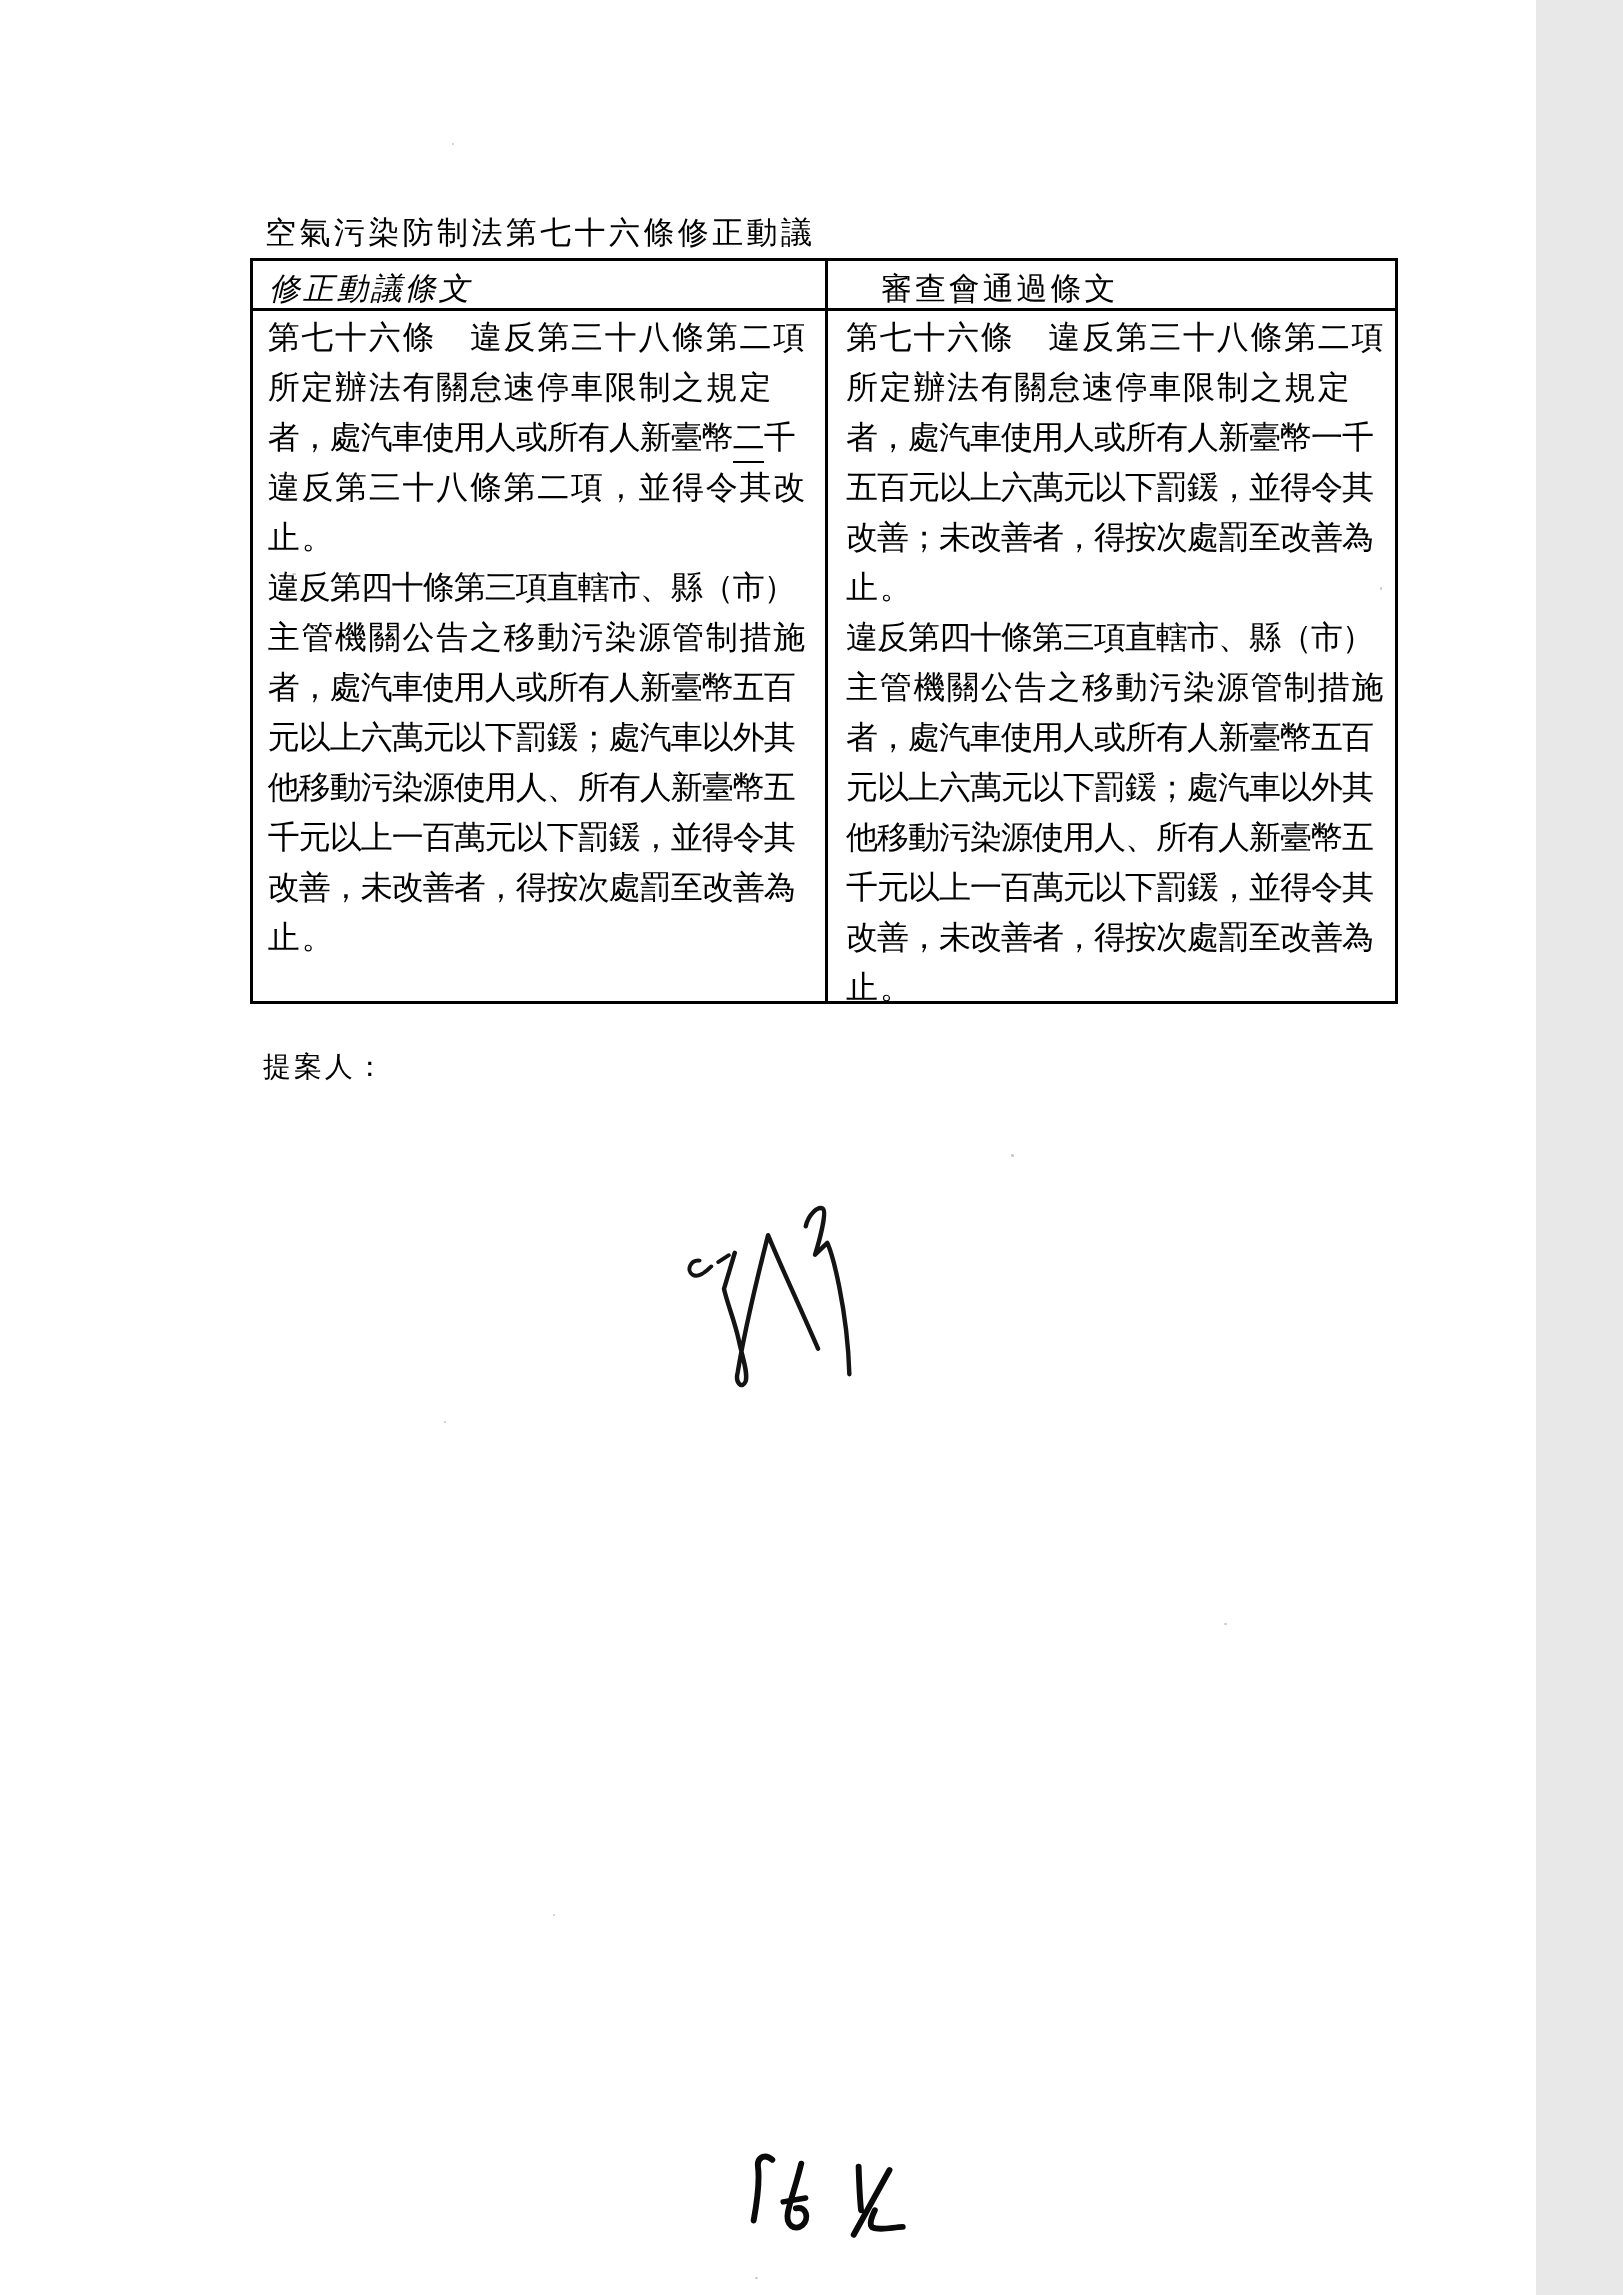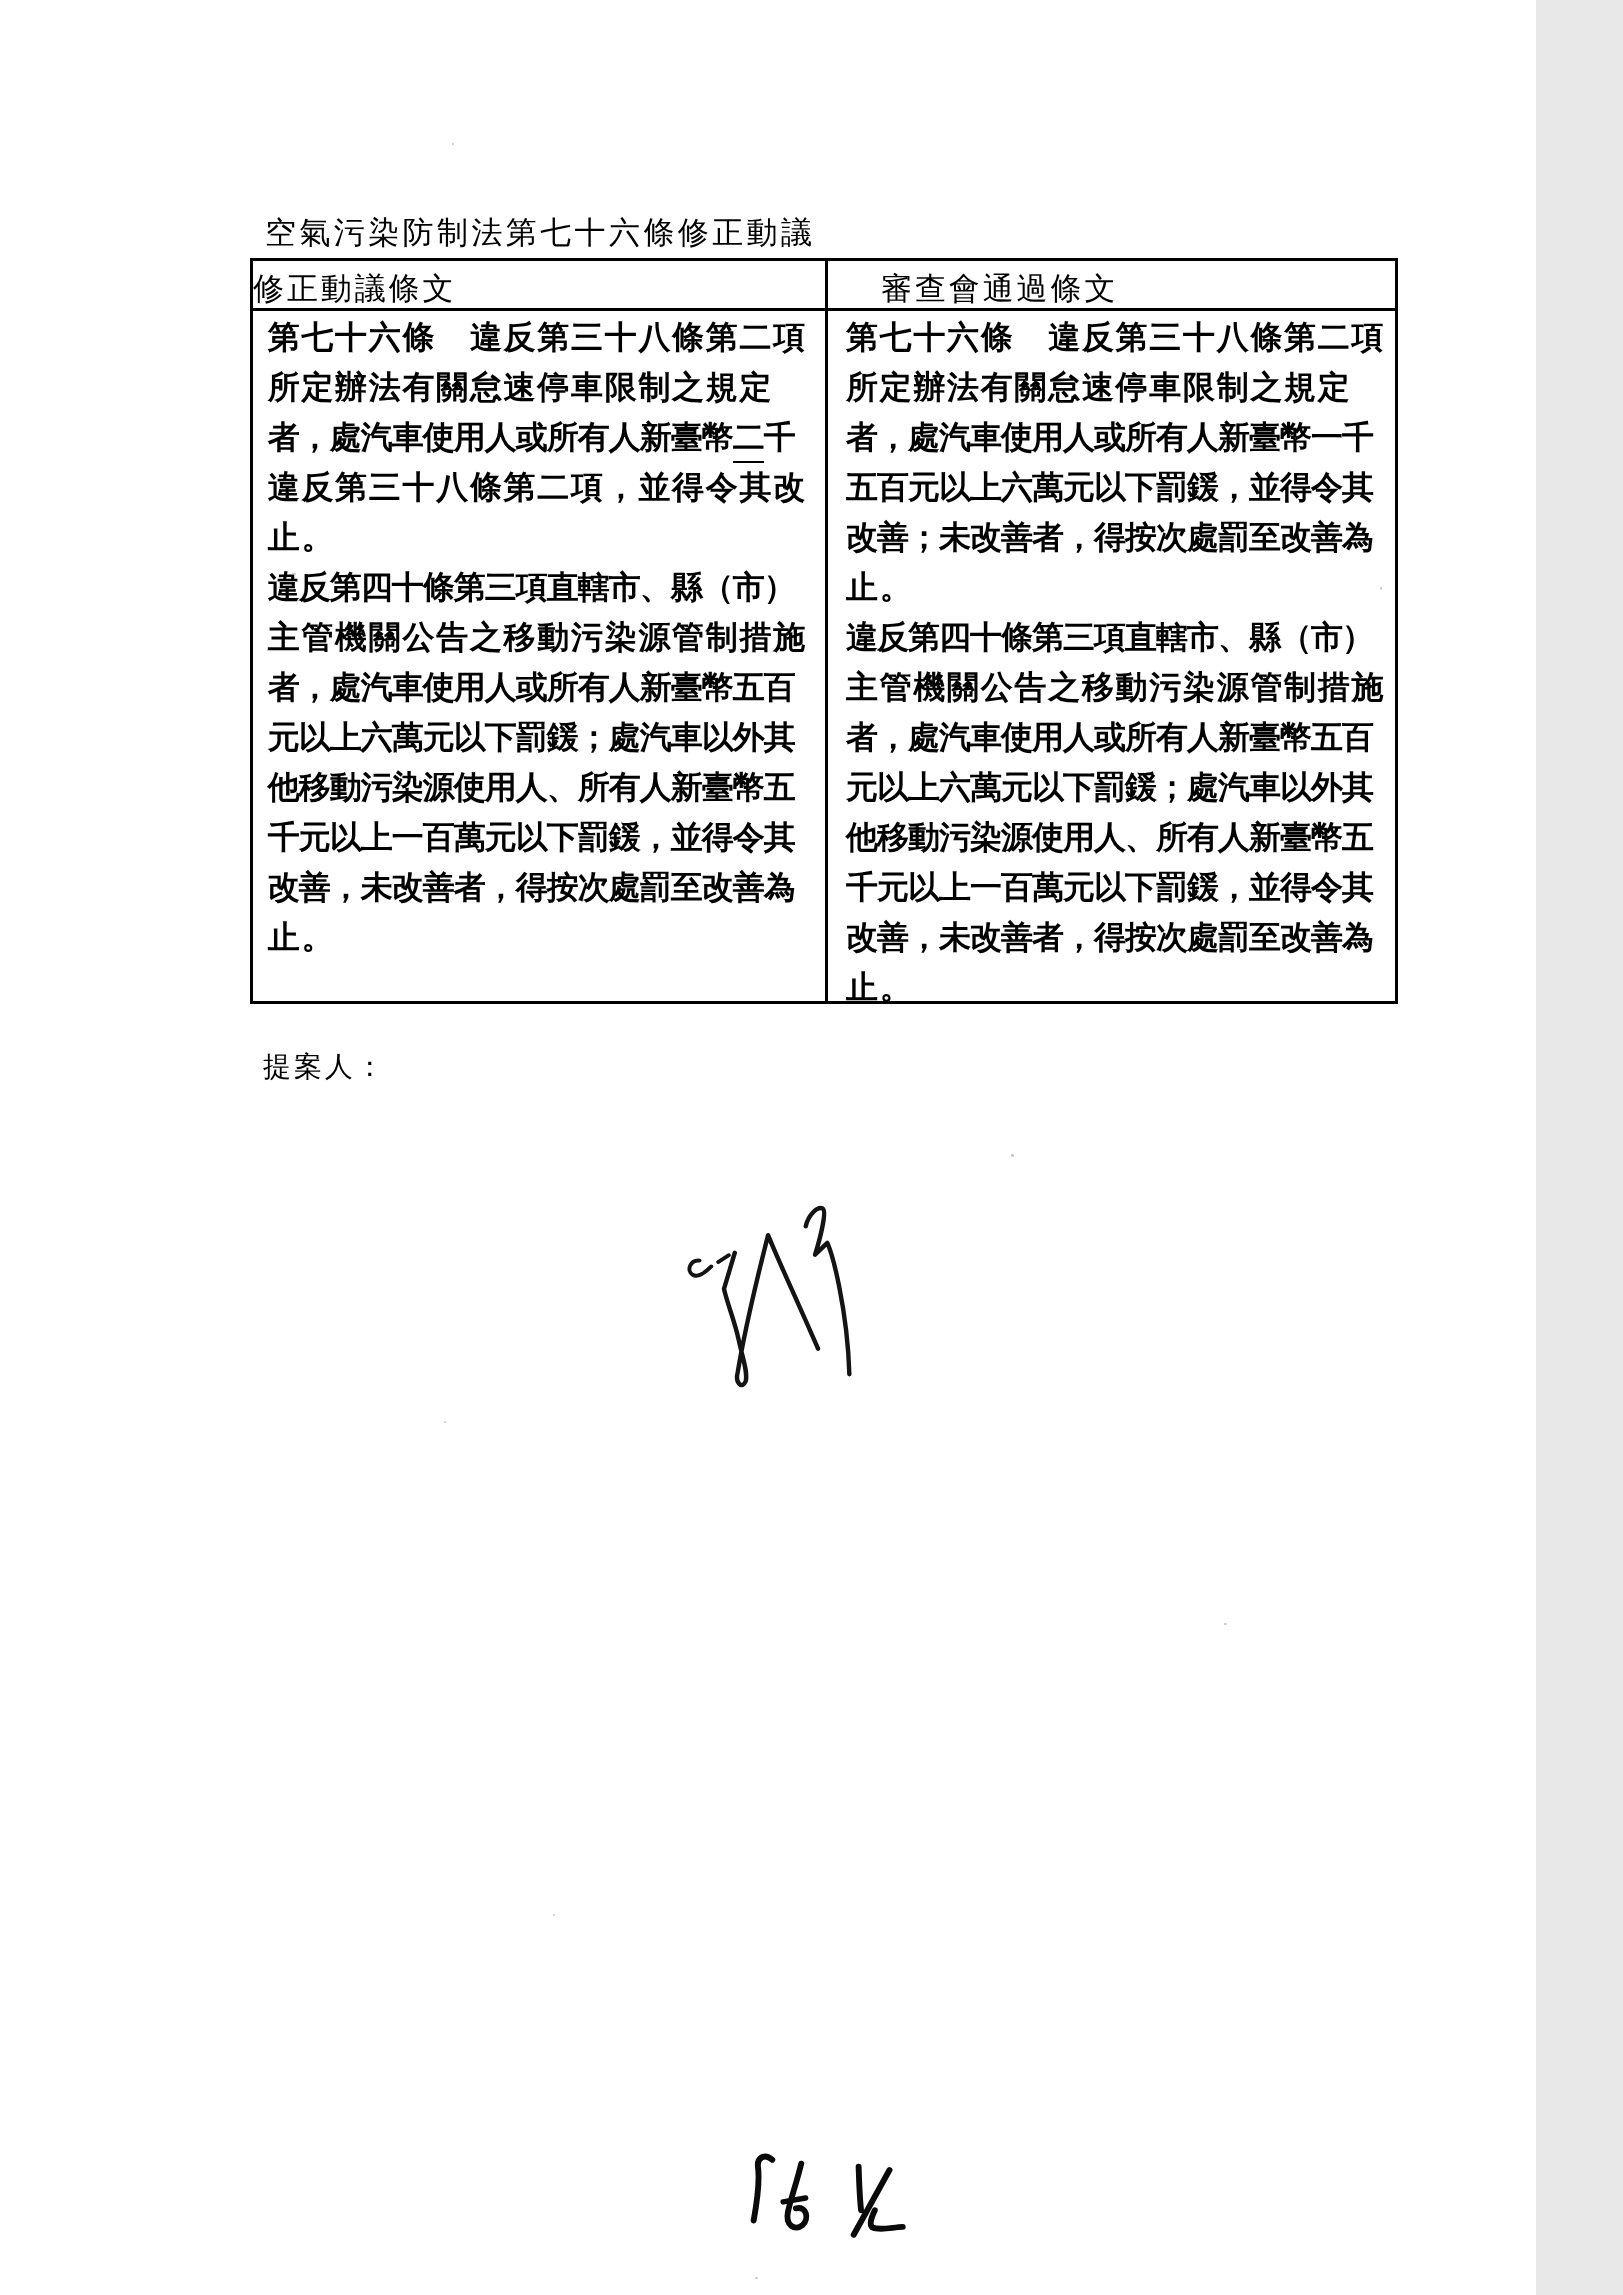--- a/index.html
+++ b/index.html
@@ -24,31 +24,31 @@
   .v-divider{
     position:absolute;left:572px;top:0;bottom:0;width:2.9px;background:#000;
   }
   .h-header-line{
     position:absolute;left:0;right:0;top:47px;height:2.9px;background:#000;
   }
   .header-cell{
     position:absolute;top:6.9px;
     font-size:31px;letter-spacing:2.9px;white-space:nowrap;font-weight:500;
   }
-  .header-left{left:0;}
+  .header-left{left:16px;font-style:italic;}
   .header-right{left:628px;}
   .cell-body{
     position:absolute;top:51px;width:564px;
   }
   .cell-body.left{left:14.7px;}
   .cell-body.right{left:593px;}
   .tline{
     height:50px;line-height:50px;
     font-size:32px;letter-spacing:1.7px;white-space:nowrap;
-    font-weight:700;
+    font-weight:400;
   }
   .tline.t{letter-spacing:-1px;}
   .u{
     border-bottom:2.5px solid #000;
     display:inline-block;line-height:normal;padding-bottom:1px;
   }
   .proposer{
     position:absolute;left:263px;top:1048px;
     font-size:28px;letter-spacing:2.9px;white-space:nowrap;font-weight:500;
   }

